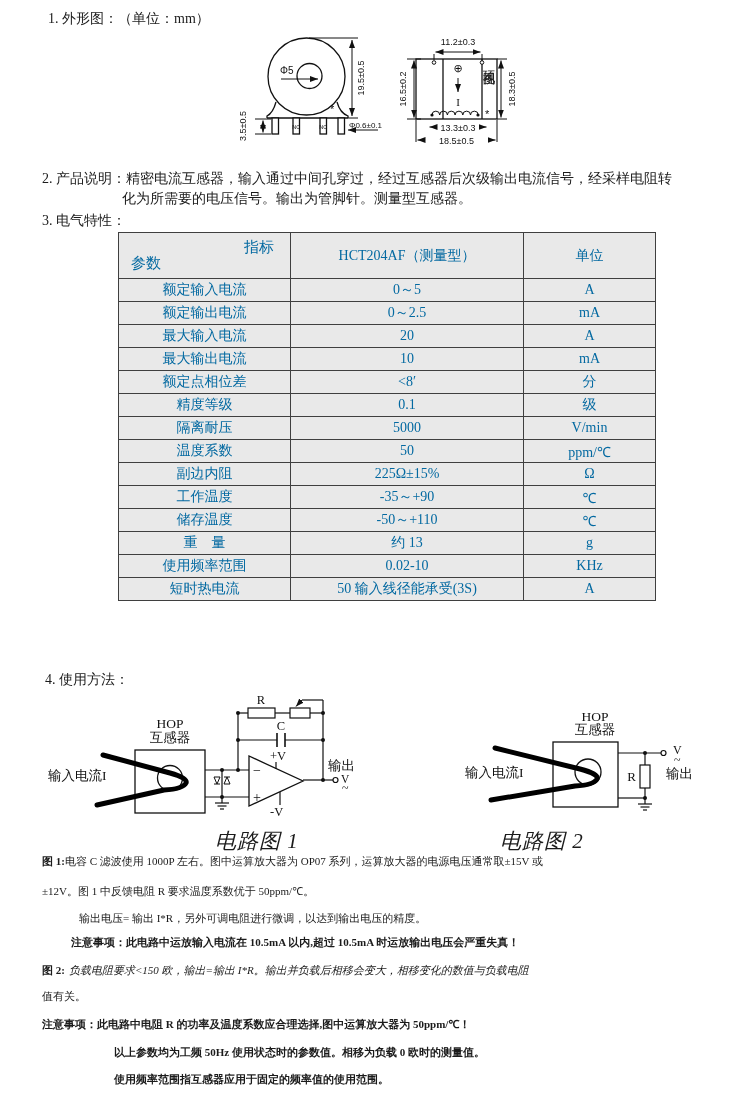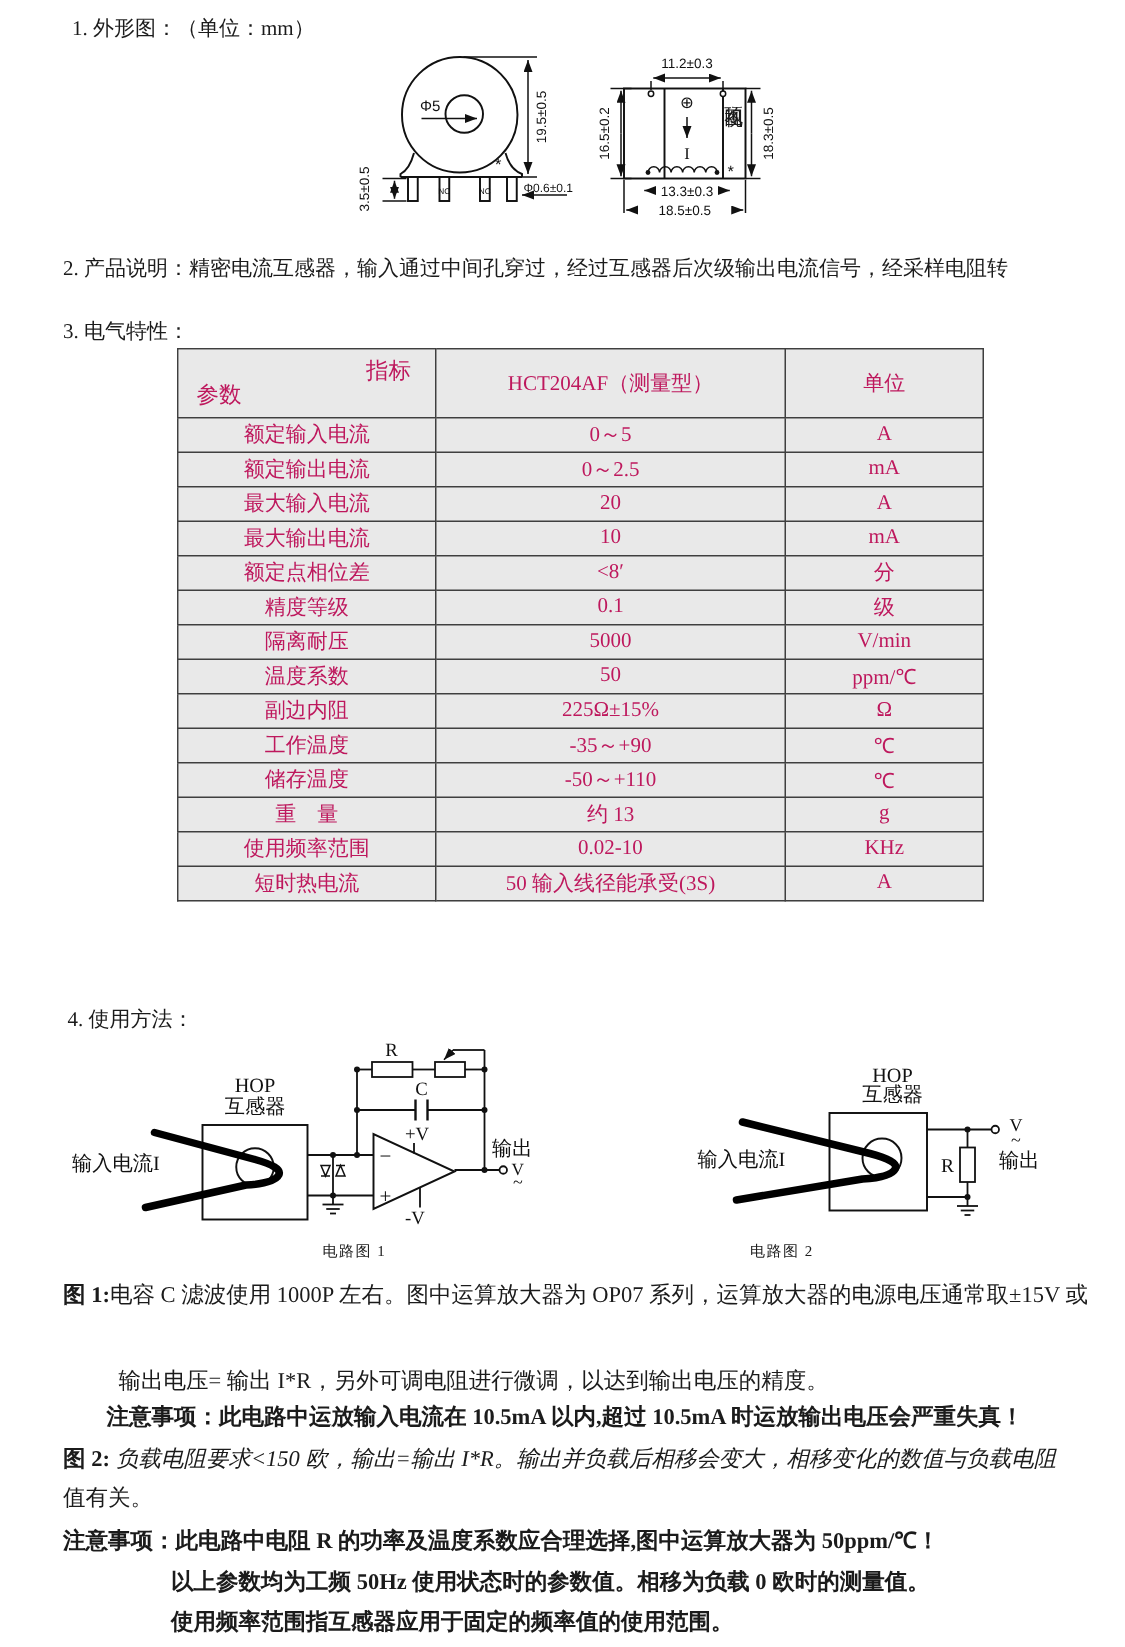--- a/index.html
+++ b/index.html
@@ -1,26 +1,26 @@
 <!DOCTYPE html>
 <html><head>
 <meta charset="utf-8">
 <style>
   html,body{margin:0;padding:0;}
   body{width:750px;height:1098px;position:relative;background:#ffffff;
        font-family:"Liberation Serif",serif;color:#1b1b1b;overflow:hidden;}
   .abs{position:absolute;white-space:nowrap;}
   .t14{font-size:14px;}
-  .t15{font-size:15px;}
-  .cap{font-size:10px;letter-spacing:1px;}
+  .t15{font-size:11px;}
+  .cap{font-size:21px;letter-spacing:1px;font-style:italic;}
   .b{font-weight:bold;}
   
   table.spec{position:absolute;left:118px;top:232px;border-collapse:collapse;table-layout:fixed;}
   table.spec td{border:1px solid #3f3f3f;background:#e9e9e9;text-align:center;
-      font-size:14px;height:22px;padding:0 2px;color:#be185d;}
+      font-size:14px;height:22px;padding:0 2px;color:#0369a1;}
   table.spec td.corner{position:relative;height:45px;}
   .corner .zb{position:absolute;top:5px;right:16px;font-size:15px;}
   .corner .cs{position:absolute;bottom:5px;left:12px;font-size:15px;}
   .hdr{font-size:15px;}
   
   .vtext{writing-mode:vertical-rl;text-orientation:upright;font-size:12.5px;line-height:15px;letter-spacing:1px;}
   svg{position:absolute;overflow:visible;}
   svg text{font-family:"Liberation Serif",serif;fill:#111;}
   svg text.dim{font-family:"Liberation Sans",sans-serif;}
   svg line,svg path,svg rect,svg circle,svg polygon{vector-effect:none;}
@@ -126,20 +126,21 @@
       <line x1="21" y1="92" x2="21" y2="114"></line>
       <line x1="102" y1="92" x2="102" y2="114"></line>
       <line x1="30" y1="112" x2="22.5" y2="112" marker-end="url(#aT)"></line>
       <line x1="93" y1="112" x2="100.5" y2="112" marker-end="url(#aT)"></line>
     </g>
     <text class="dim" x="61.5" y="115.5" font-size="9" text-anchor="middle">18.5±0.5</text>
   </svg>
   <div class="abs vtext" style="left:481px;top:61px;">顶视图</div>
 
   <div class="abs t14" style="left:42px;top:170px;">2. 产品说明：精密电流互感器，输入通过中间孔穿过，经过互感器后次级输出电流信号，经采样电阻转</div>
+  <div class="abs t14" style="left:122px;top:190px;">化为所需要的电压信号。输出为管脚针。测量型互感器。</div>
   <div class="abs t14" style="left:42px;top:212px;">3. 电气特性：</div>
 
   <table class="spec">
     <colgroup>
         <col style="width:172px">
         <col style="width:233px">
         <col style="width:132px">
       </colgroup>
     <tbody>
         <tr>
@@ -329,20 +330,21 @@
     <circle cx="208.5" cy="65" r="2.5" fill="#fff" stroke="#111" stroke-width="1.2"></circle>
     <text x="218" y="66" font-size="12">V</text>
     <text x="219" y="76" font-size="12">~</text>
     <text x="211" y="90" font-size="13.5">输出</text>
   </svg>
 
   <div class="abs cap" style="left:215px;top:827px;">电路图 1</div>
   <div class="abs cap" style="left:500px;top:827px;">电路图 2</div>
 
   <div class="abs t15" style="left:42px;top:854px;"><span class="b">图 1:</span><span>电容 C 滤波使用 1000P 左右。图中运算放大器为 OP07 系列，运算放大器的电源电压通常取±15V 或</span></div>
+  <div class="abs t15" style="left:42px;top:883px;">±12V。图 1 中反馈电阻 R 要求温度系数优于 50ppm/℃。</div>
   <div class="abs t15" style="left:79px;top:911px;">输出电压= 输出 I*R，另外可调电阻进行微调，以达到输出电压的精度。</div>
   <div class="abs t15 b" style="left:71px;top:935px;">注意事项：此电路中运放输入电流在 10.5mA 以内,超过 10.5mA 时运放输出电压会严重失真！</div>
   <div class="abs t15" style="left:42px;top:963px;"><span class="b">图 2:</span><span style="margin-left:4px;font-style:italic;">负载电阻要求&lt;150 欧，输出=输出 I*R。输出并负载后相移会变大，相移变化的数值与负载电阻</span></div>
   <div class="abs t15" style="left:42px;top:989px;">值有关。</div>
   <div class="abs t15 b" style="left:42px;top:1016px;"><span>注意事项：</span><span>此电路中电阻 R 的功率及温度系数应合理选择,图中运算放大器为 </span><span>50ppm/℃！</span></div>
   <div class="abs t15 b" style="left:114px;top:1045px;">以上参数均为工频 50Hz 使用状态时的参数值。相移为负载 0 欧时的测量值。</div>
   <div class="abs t15 b" style="left:114px;top:1072px;">使用频率范围指互感器应用于固定的频率值的使用范围。</div>
 
 </div>
 

